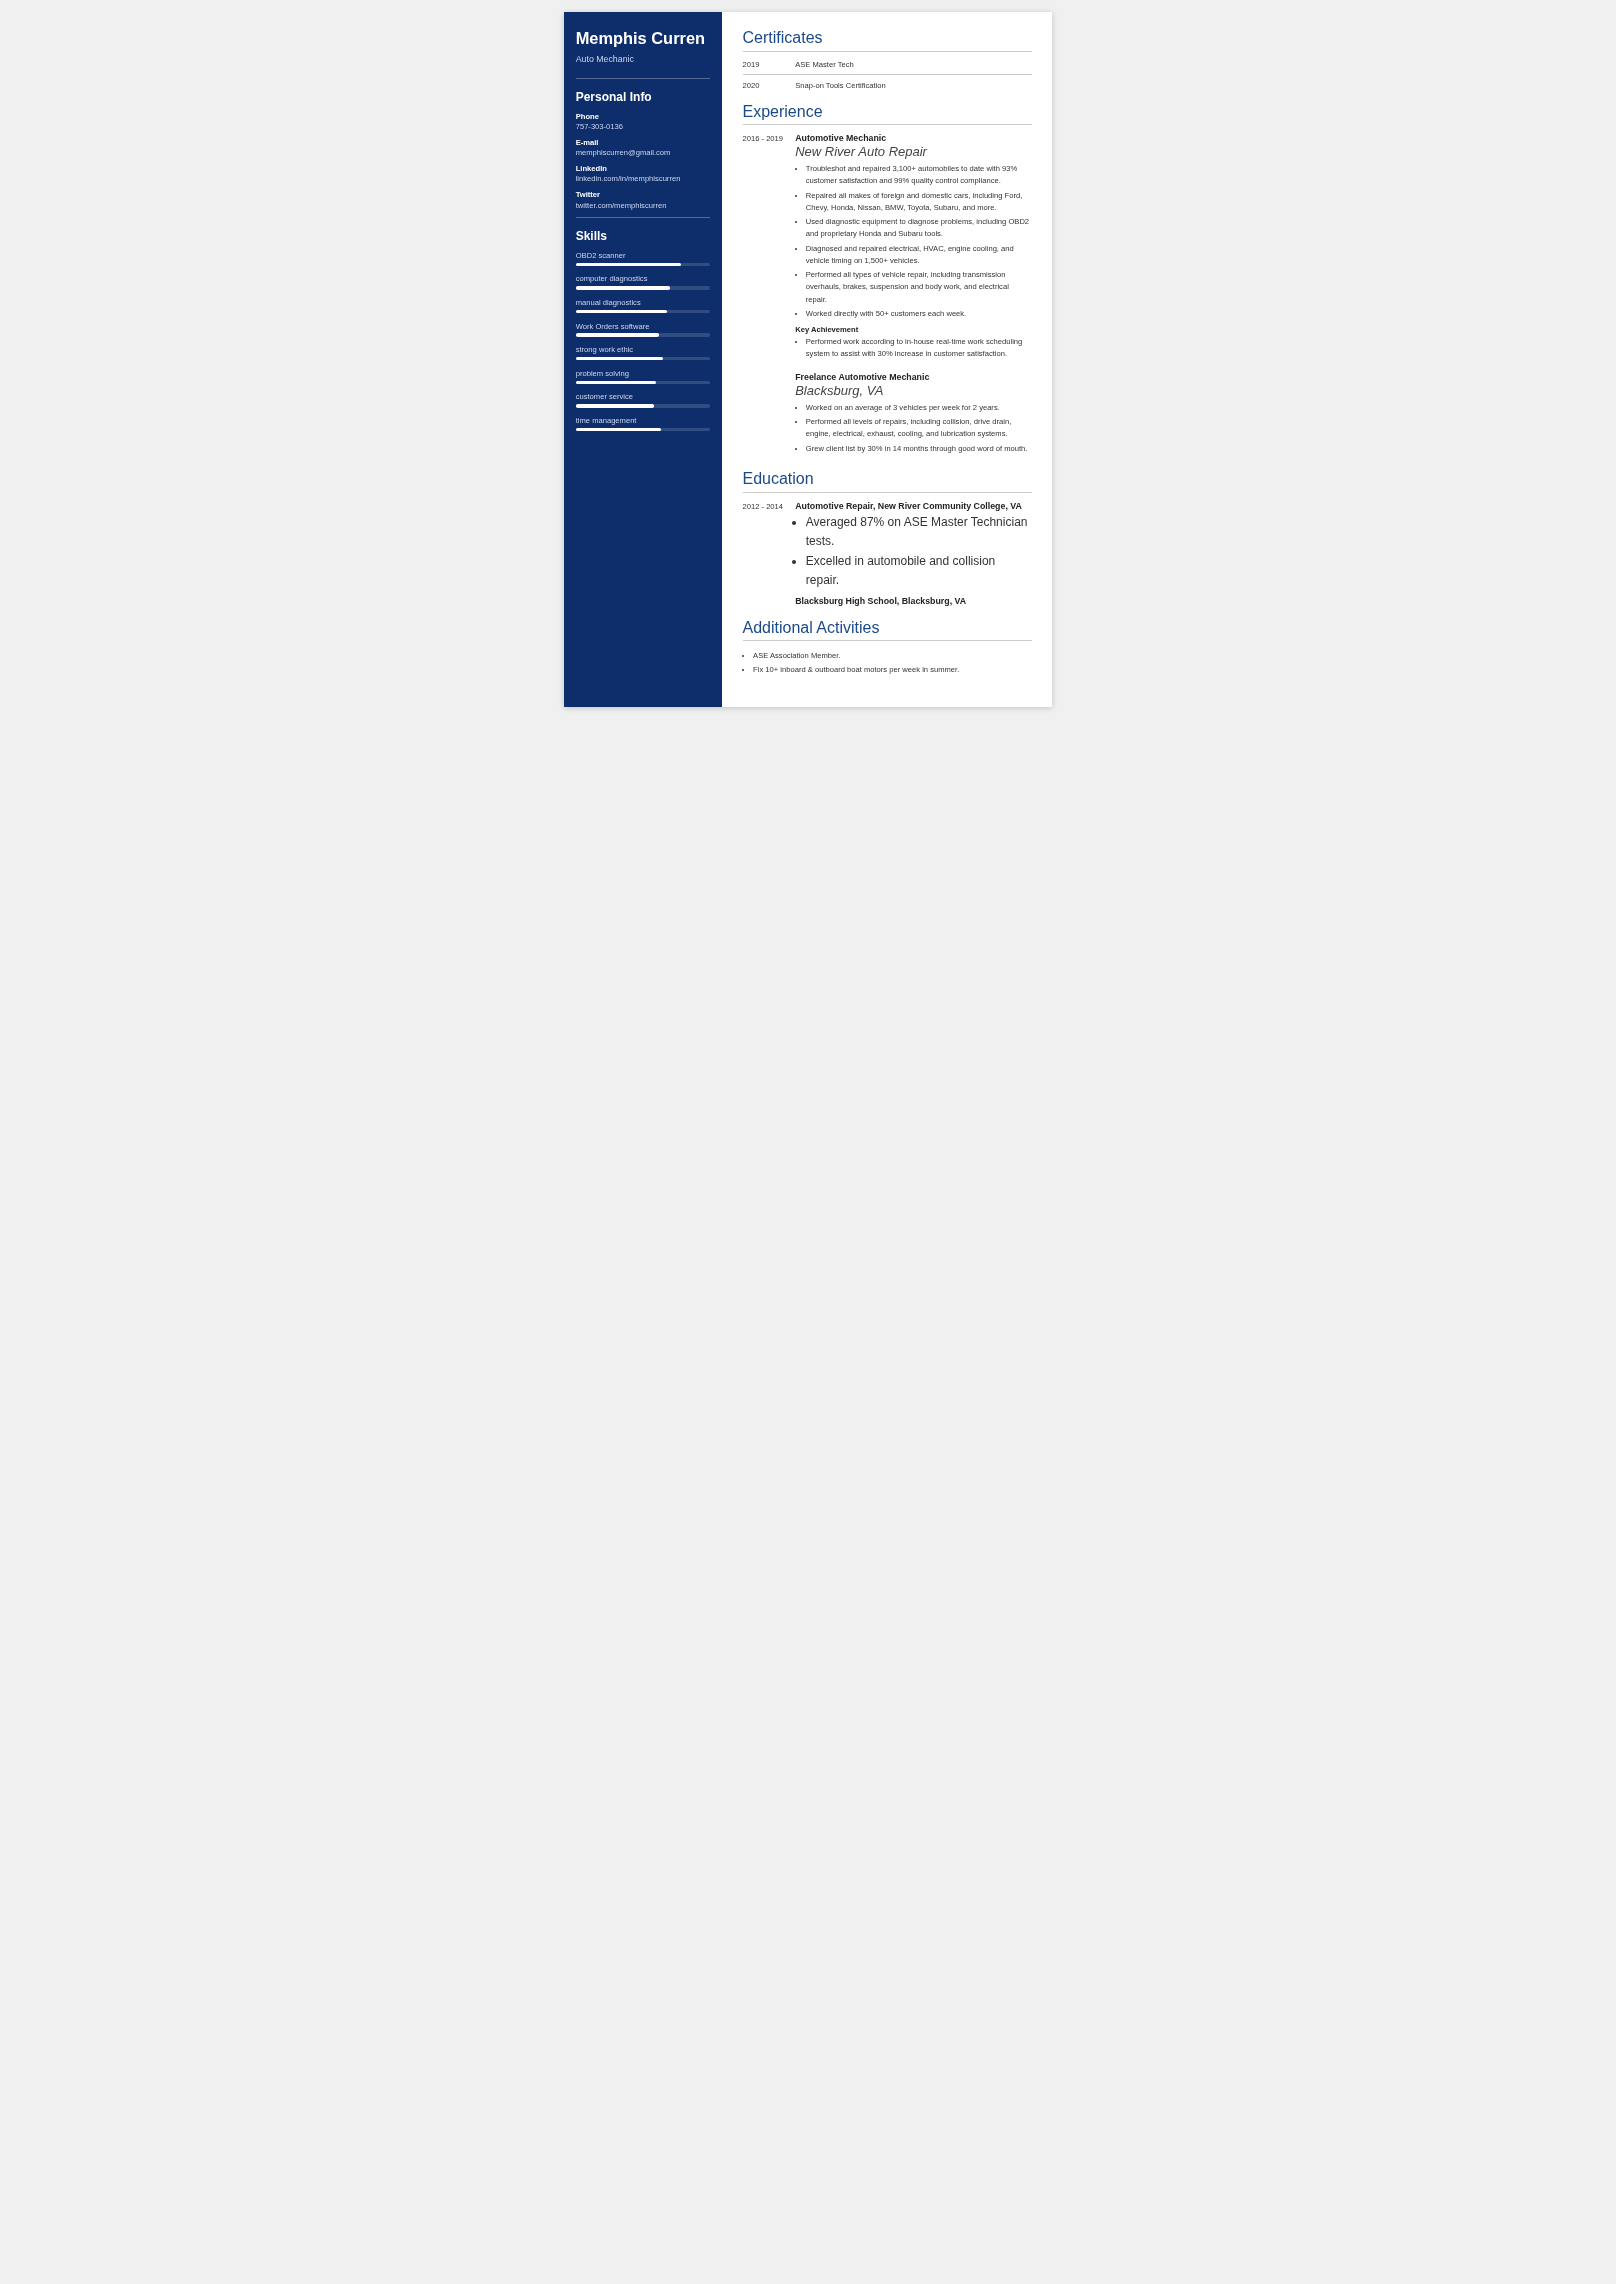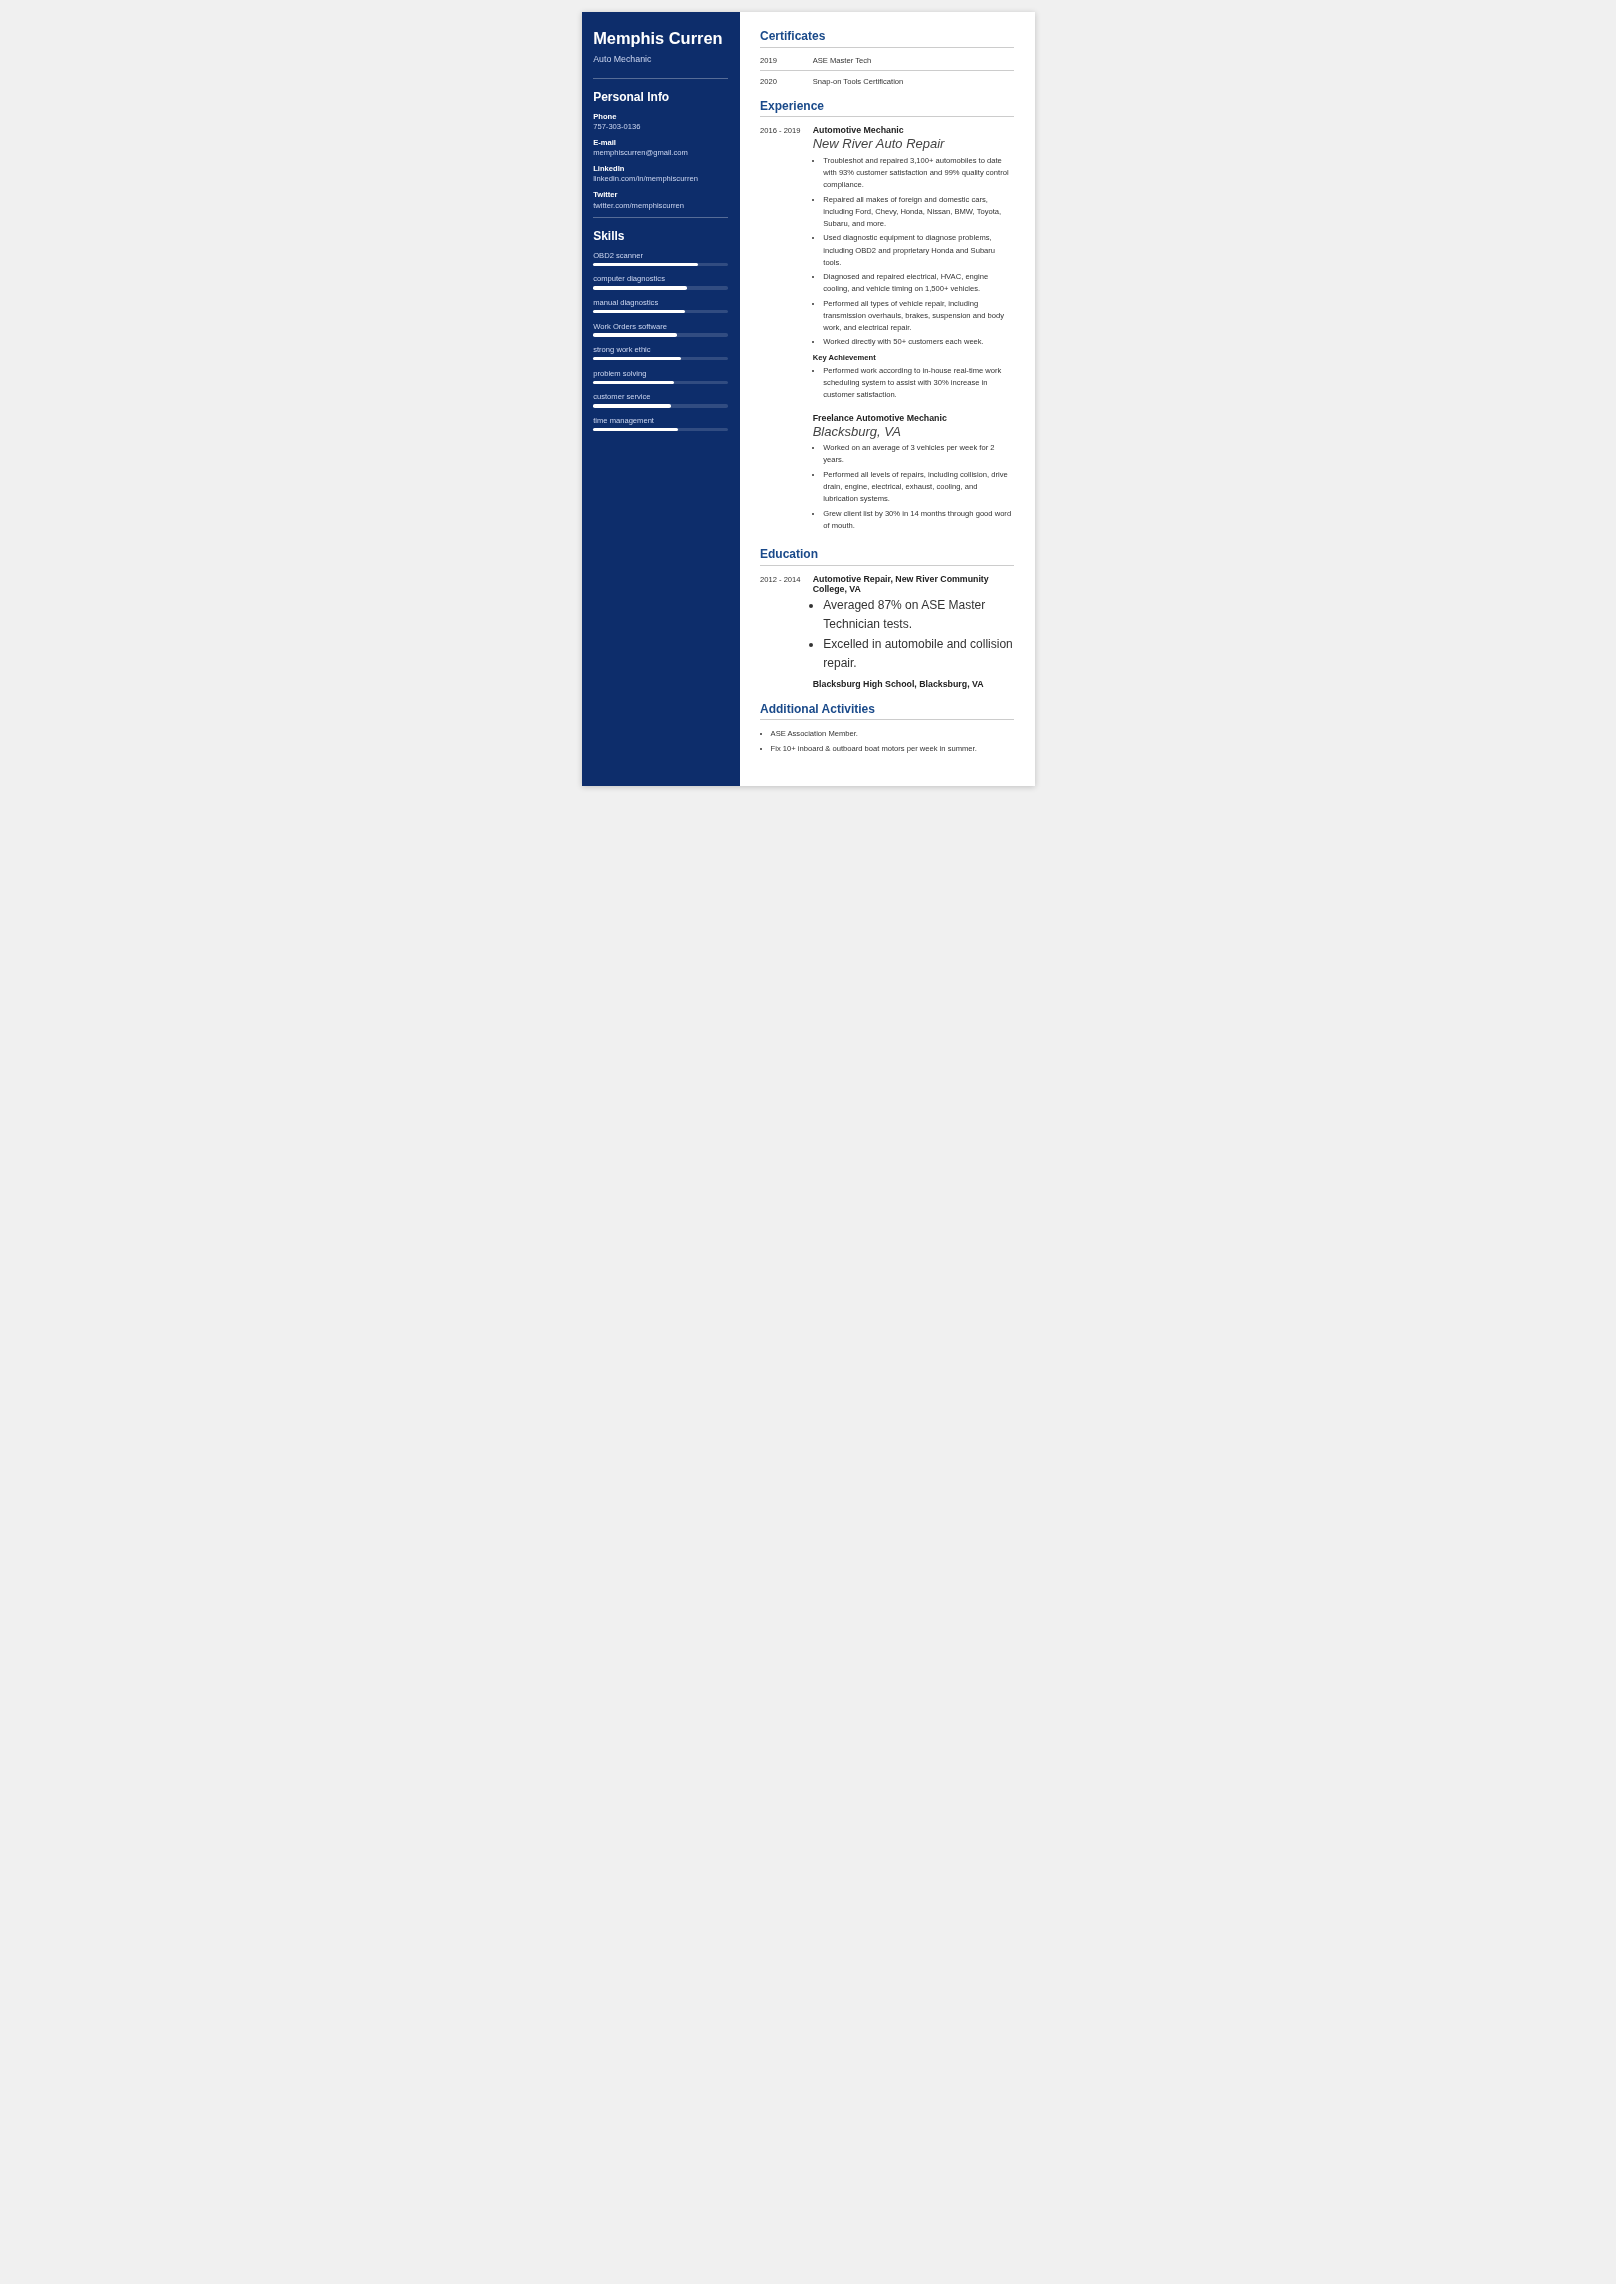--- a/index.html
+++ b/index.html
@@ -6,21 +6,21 @@
     body {
       font-family: Arial, Helvetica, sans-serif;
       background: #f0f0f0;
       display: flex;
       justify-content: center;
       align-items: flex-start;
       padding: 11.7px;
     }
     .resume {
       display: flex;
-      width: 453px;
+      width: 488px;
       background: white;
       box-shadow: 0 1.2px 5.9px rgba(0,0,0,0.2);
     }
     
     .sidebar {
       width: 158px;
       min-width: 158px;
       background: #0d2d6b;
       color: white;
       padding: 17.6px 11.7px;
@@ -88,22 +88,22 @@
     }
     .summary-text {
       font-size: 8px;
       color: #333;
       line-height: 1.6;
       margin-bottom: 13px;
       border-bottom: 0.6px solid #ccc;
       padding-bottom: 10.6px;
     }
     .section-title {
-      font-size: 12px;
-      font-weight: bold;
+      font-size: 16px;
+      font-weight: normal;
       color: #1a4a8a;
       margin-bottom: 8.2px;
       border-bottom: 0.6px solid #ccc;
       padding-bottom: 3.5px;
     }
     .section {
       margin-bottom: 13px;
     }
     .entry {
       display: flex;

